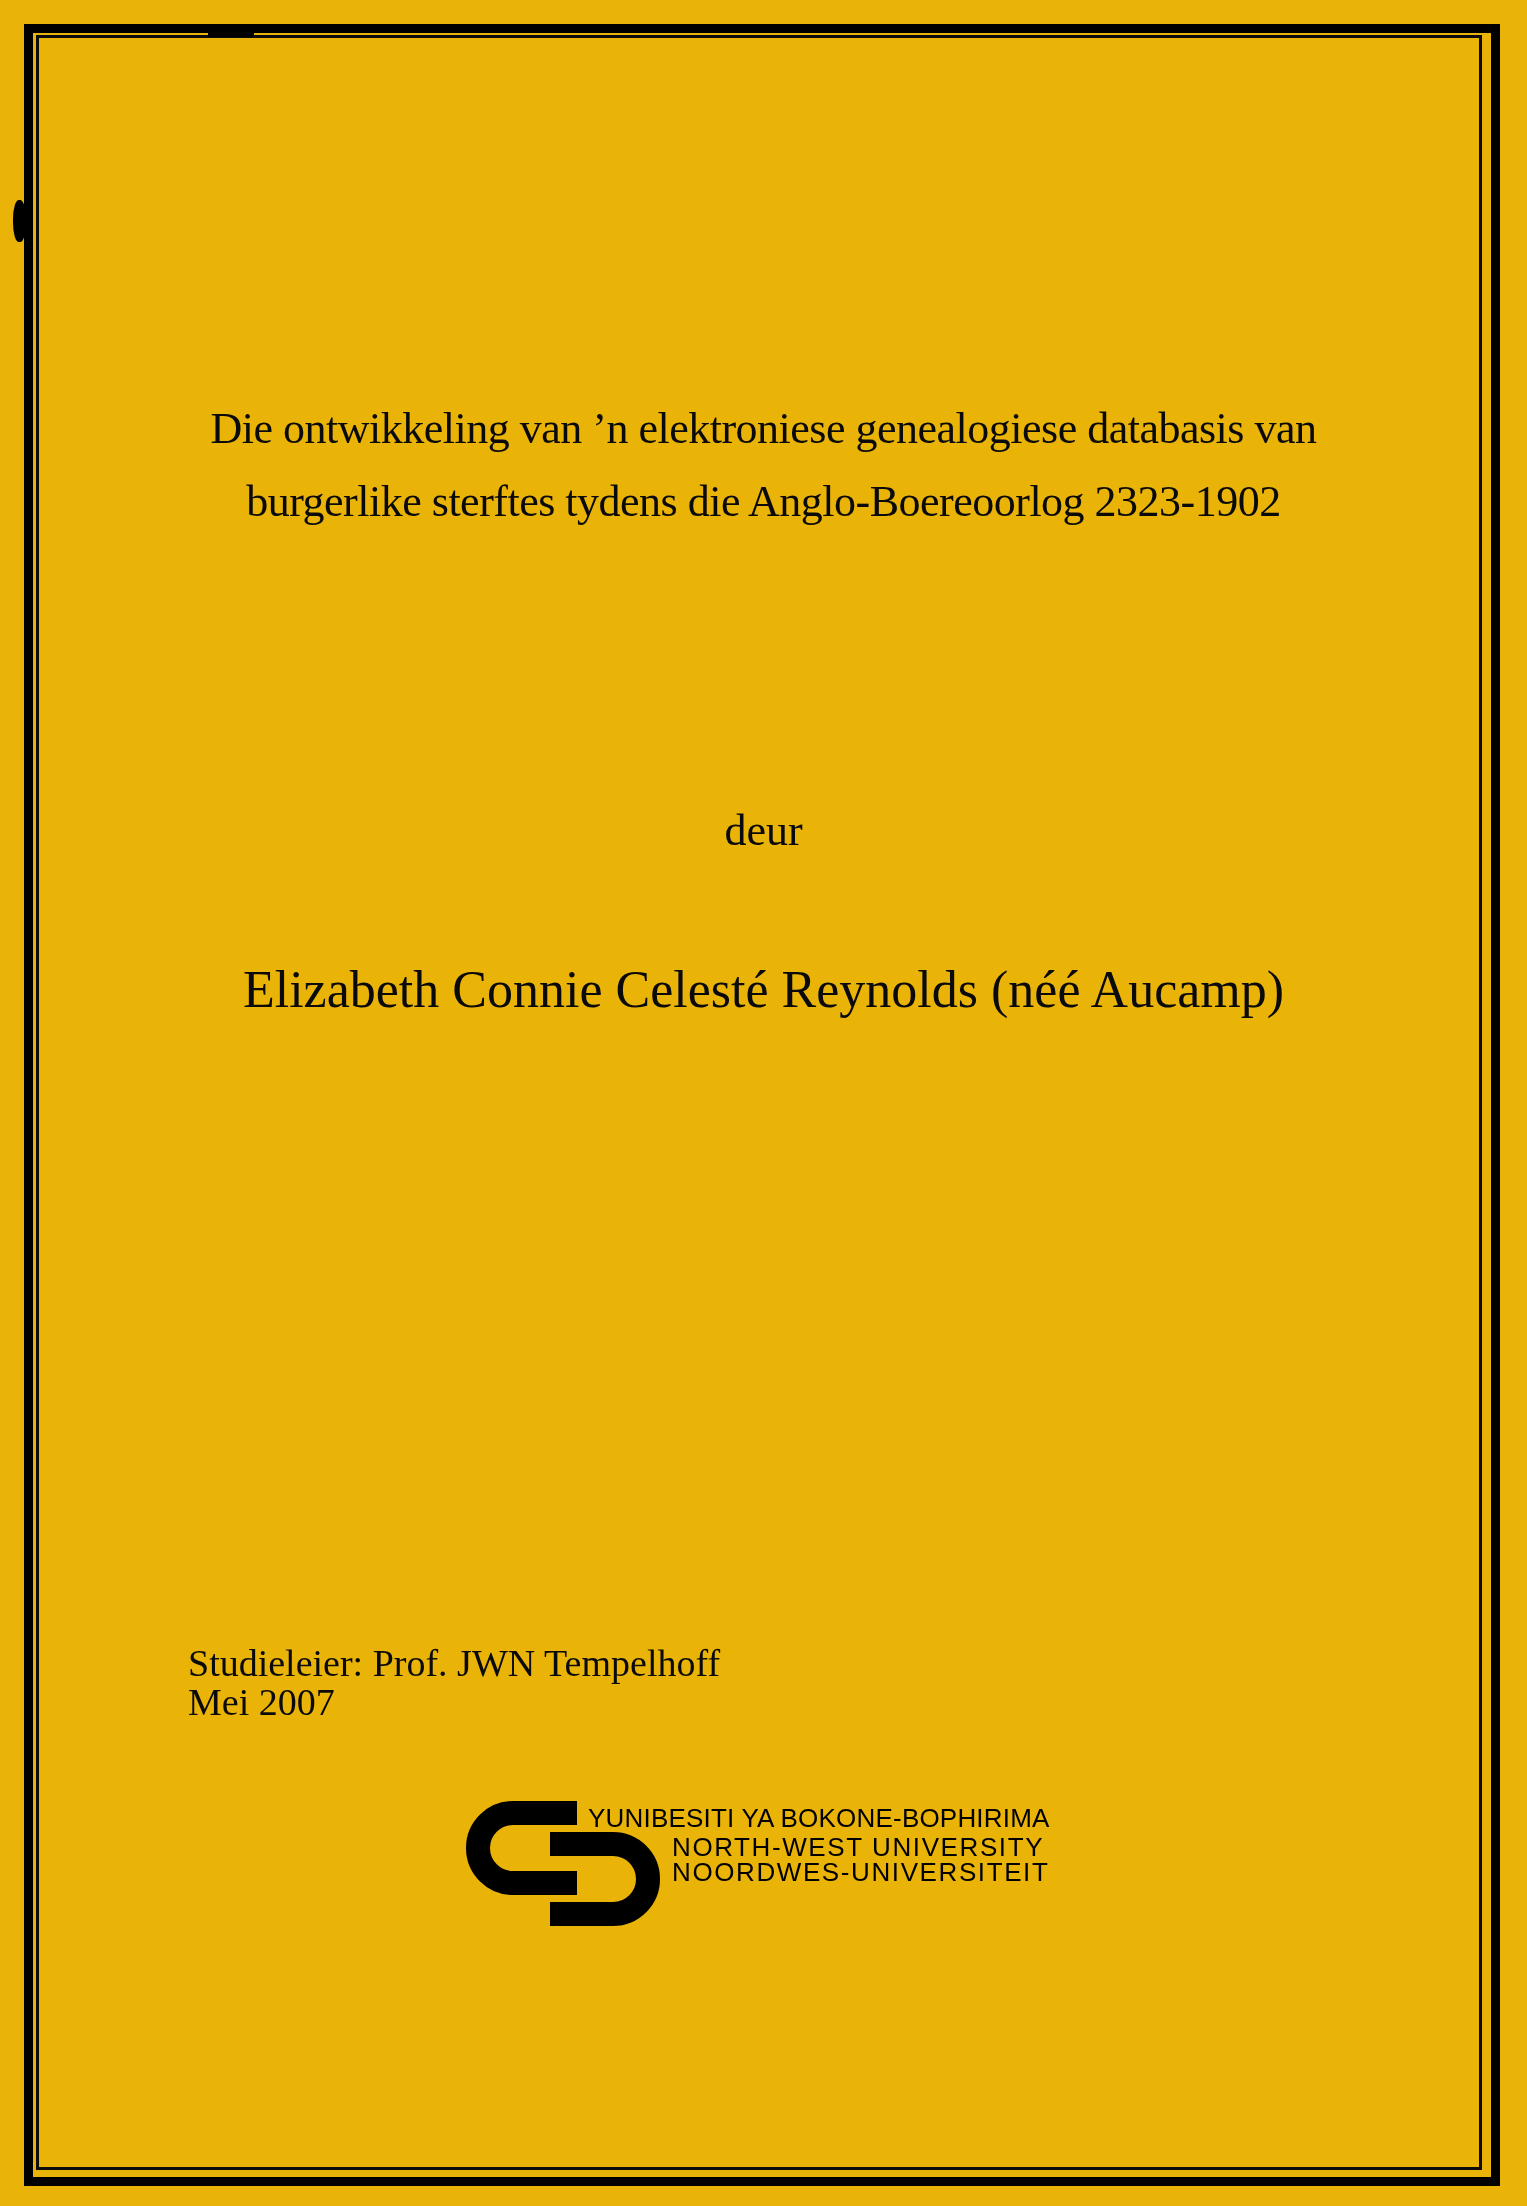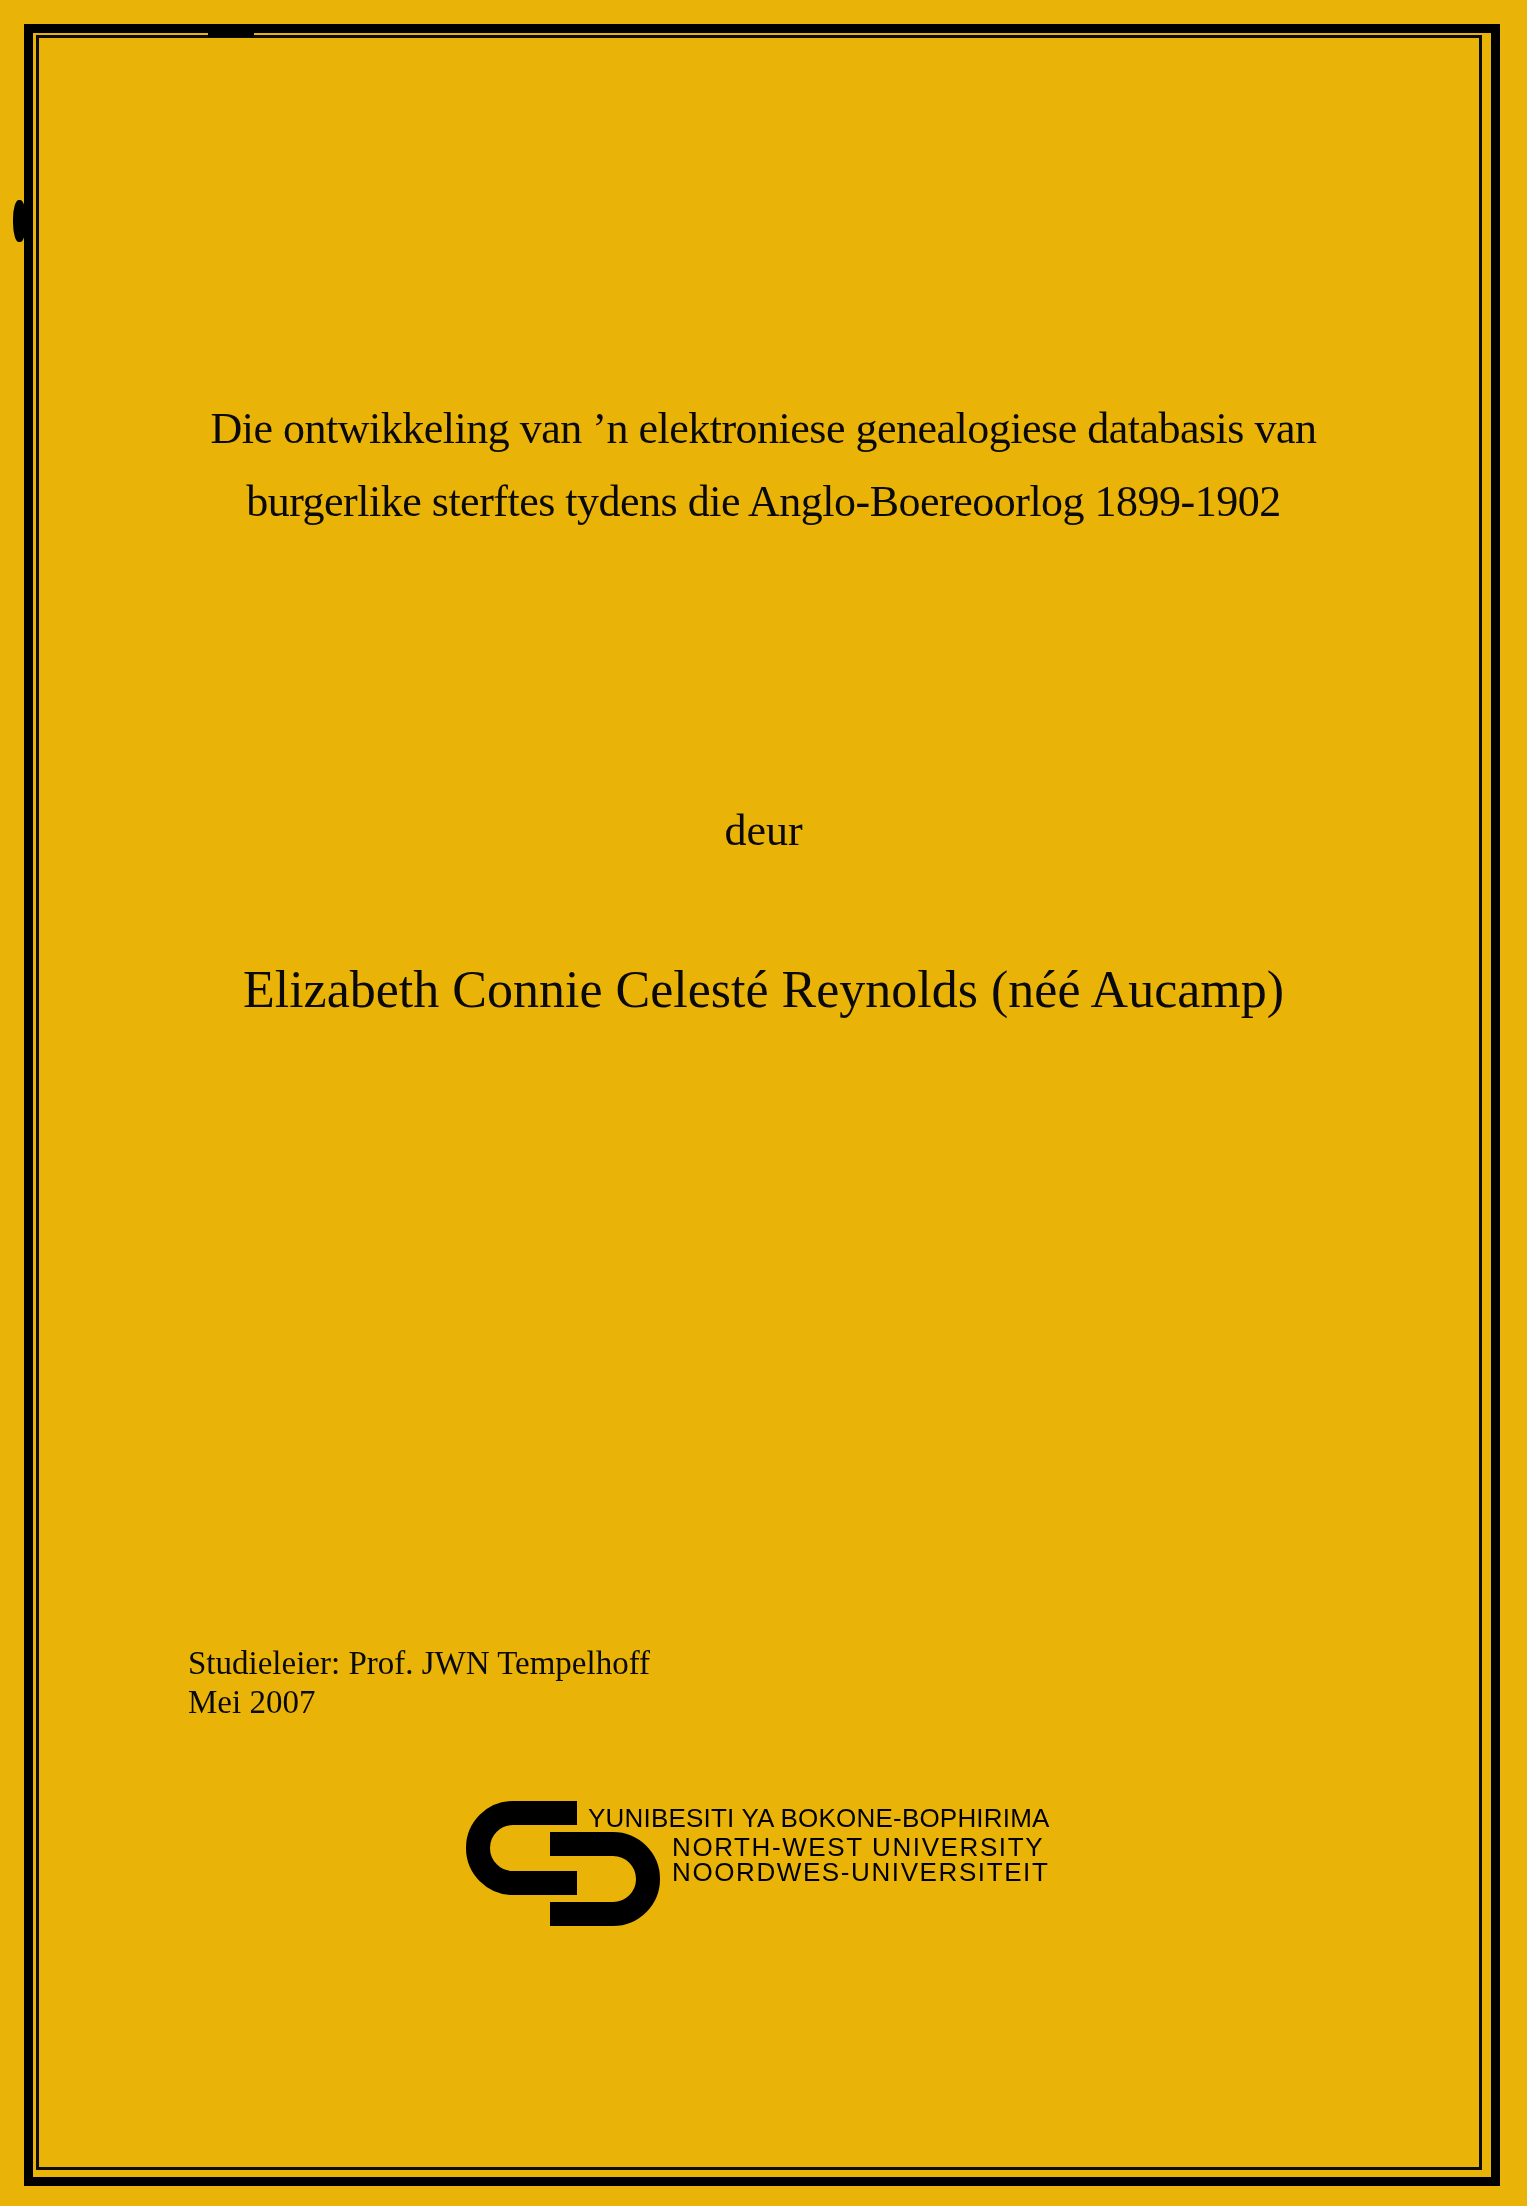--- a/index.html
+++ b/index.html
@@ -57,21 +57,21 @@
     left: 192px; top: 1221px; width: 1157px;
     font-size: 36px;
     line-height: 41px;
   }
   .statement .justify { text-align: justify; text-align-last: justify; }
   .italic { font-style: italic; }
 
   .supervisor-block {
     position: absolute;
     left: 188px; top: 1644px;
-    font-size: 33px;
+    font-size: 38px;
     line-height: 39px;
   }
 
   .logo { position: absolute; left: 0; top: 0; }
   .logo-mark { position: absolute; left: 466px; top: 1801px; }
   .logo-line {
     position: absolute;
     font-family: Liberation Sans, sans-serif;
     font-size: 26px;
     line-height: 26px;
@@ -87,21 +87,21 @@
 
 <div class="page">
 
   <div class="frame-outer"></div>
   <div class="frame-inner"></div>
   <div class="speck speck-left"></div>
   <div class="speck speck-top"></div>
 
   <div class="thesis-title">
     <div class="title-line">Die ontwikkeling van ’n elektroniese genealogiese databasis van</div>
-    <div class="title-line">burgerlike sterftes tydens die Anglo-Boereoorlog 1899-1902</div>
+    <div class="title-line">burgerlike sterftes tydens die Anglo-Boereoorlog 2323-1902</div>
   </div>
 
   <div class="byline">deur</div>
 
   <div class="author">Elizabeth Connie Celesté Reynolds (néé Aucamp)</div>
 
 
   <div class="supervisor-block">
     <div>Studieleier: Prof. JWN Tempelhoff</div>
     <div>Mei 2007</div>

